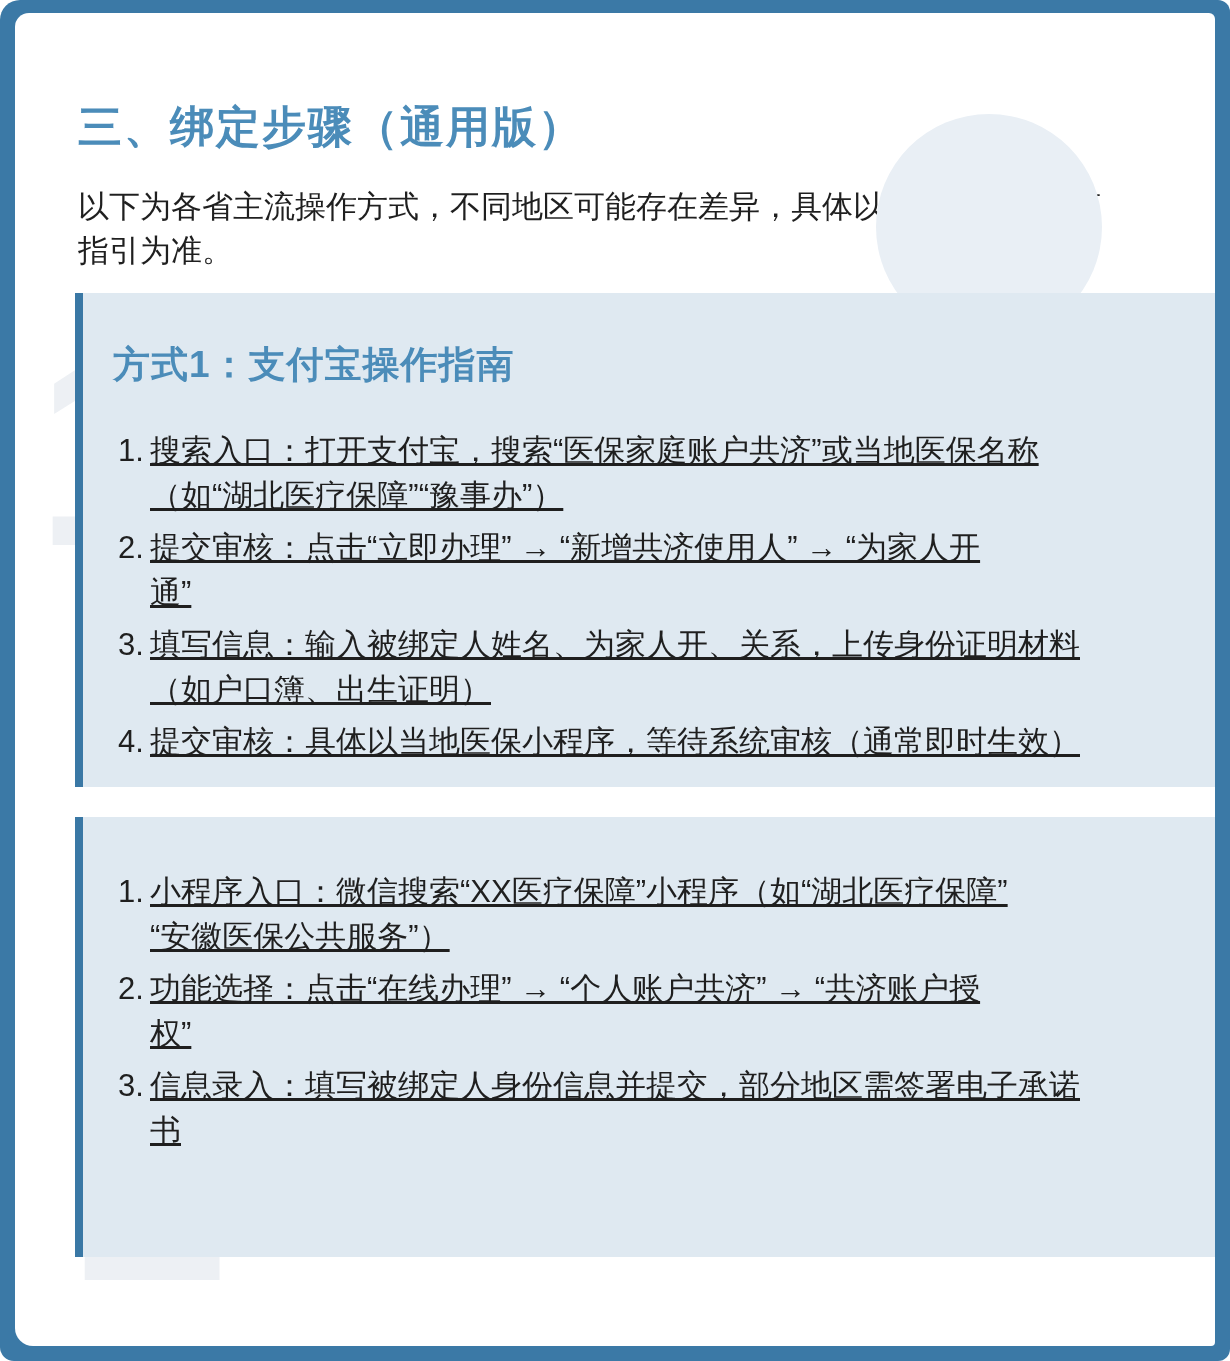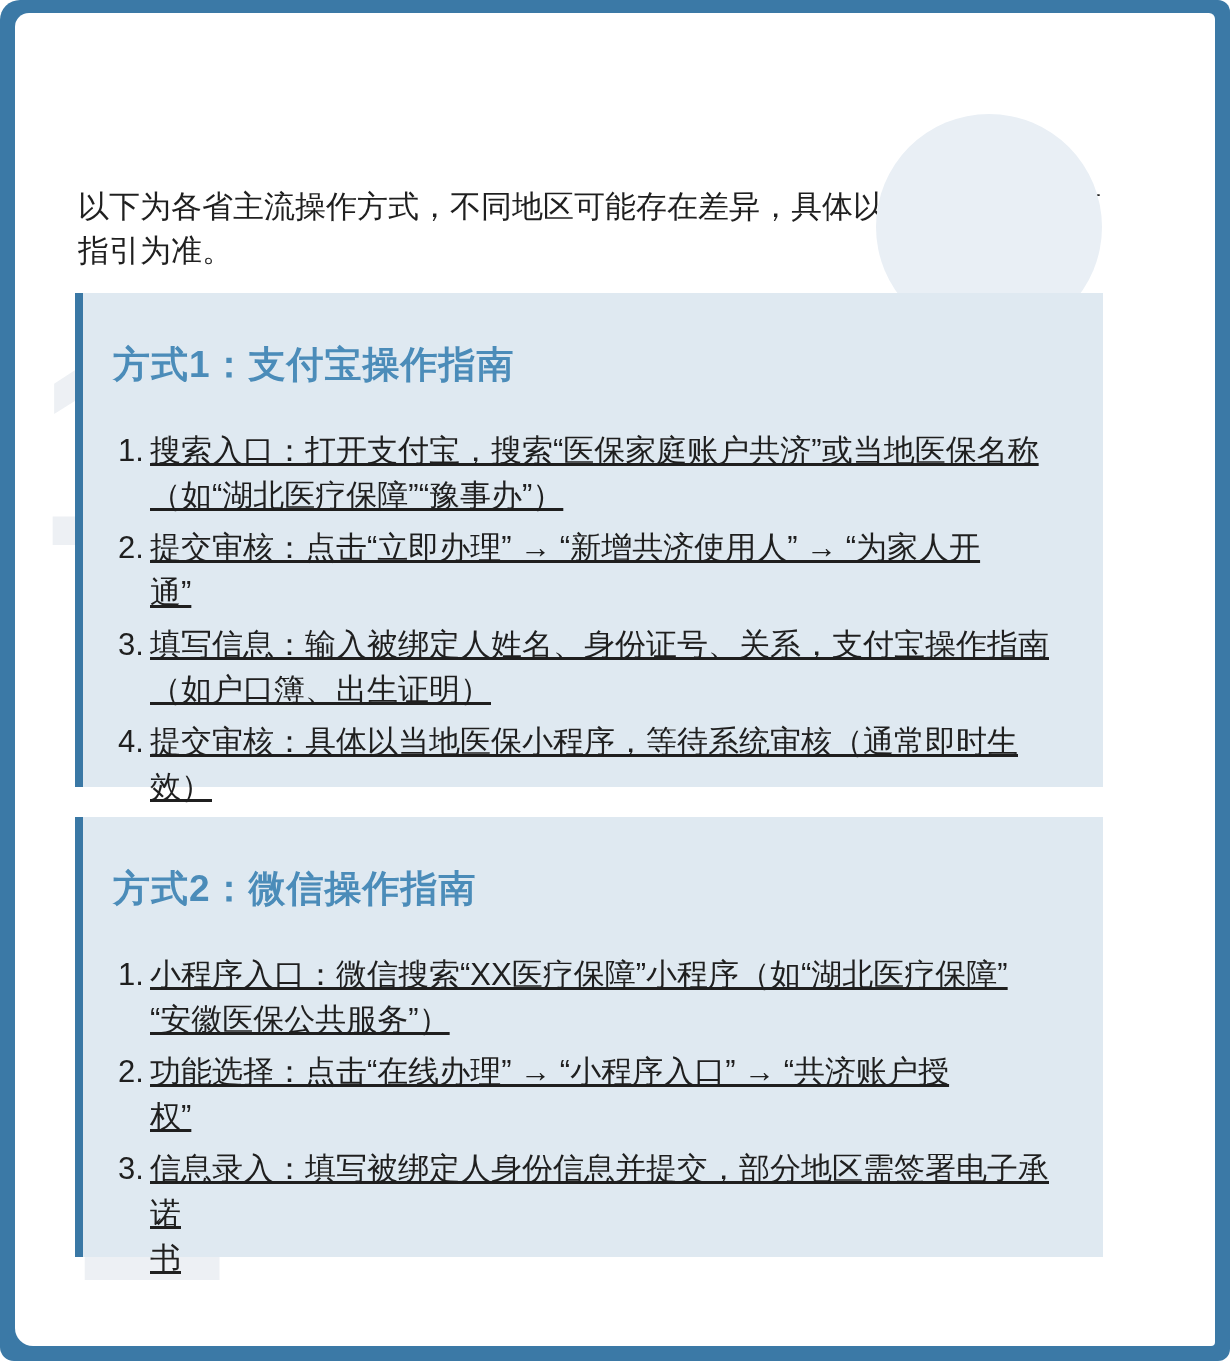--- a/index.html
+++ b/index.html
@@ -29,21 +29,21 @@
     position:absolute;left:861px;top:101px;width:226px;height:226px;
     border-radius:50%;background:#e9eff5;
   }
   .watermark{
     position:absolute;font-weight:900;color:#edf0f4;line-height:1;
     font-size:280px;user-select:none;
   }
   .wm1{left:20px;top:295px;}
   .wm2{left:60px;top:1030px;}
   .card{
-    position:absolute;left:60px;width:1028px;
+    position:absolute;left:60px;width:1156px;
     background:#dfe9f1;border-left:8px solid #3a78a5;
     box-sizing:border-box;padding:52px 30px 0 22px;
   }
   .card1{top:280px;height:494px;}
   .card2{top:804px;height:440px;}
   .card-title{
     margin:0 0 43px 8px;font-size:37px;line-height:40px;font-weight:900;
     color:#4b8cb9;letter-spacing:1px;white-space:nowrap;
   }
   .steps{margin-left:13px;}
@@ -54,20 +54,21 @@
   }
   .step .num{flex:0 0 28px;margin-right:4px;text-align:left;}
   .step .txt{flex:1 1 auto;white-space:pre-wrap;text-decoration:underline;}
 </style>
 </head>
 <body>
 
 <div class="frame">
   <div class="inner">
 
+    <h1 class="page-title">三、绑定步骤（通用版）</h1>
 
     <p class="intro">以下为各省主流操作方式，不同地区可能存在差异，具体以当地医保小程序
 指引为准。</p>
 
     <div class="decor-circle"></div>
 
     <div class="watermark wm1">1</div>
     <div class="watermark wm2">2</div>
 
     <section class="card card1">
@@ -78,41 +79,40 @@
           <span class="txt">搜索入口：打开支付宝，搜索“医保家庭账户共济”或当地医保名称
 （如“湖北医疗保障”“豫事办”）</span>
         </div>
         <div class="step">
           <span class="num">2.</span>
           <span class="txt">提交审核：点击“立即办理” → “新增共济使用人” → “为家人开
 通”</span>
         </div>
         <div class="step">
           <span class="num">3.</span>
-          <span class="txt">填写信息：输入被绑定人姓名、身份证号、关系，支付宝操作指南
+          <span class="txt">填写信息：输入被绑定人姓名、为家人开、关系，上传身份证明材料
 （如户口簿、出生证明）</span>
         </div>
         <div class="step">
           <span class="num">4.</span>
           <span class="txt">提交审核：具体以当地医保小程序，等待系统审核（通常即时生效）</span>
         </div>
       </div>
     </section>
 
     <section class="card card2">
-      <h2 class="card-title">方式2：微信操作指南</h2>
       <div class="steps">
         <div class="step">
           <span class="num">1.</span>
           <span class="txt">小程序入口：微信搜索“XX医疗保障”小程序（如“湖北医疗保障”
 “安徽医保公共服务”）</span>
         </div>
         <div class="step">
           <span class="num">2.</span>
-          <span class="txt">功能选择：点击“在线办理” → “小程序入口” → “共济账户授
+          <span class="txt">功能选择：点击“在线办理” → “个人账户共济” → “共济账户授
 权”</span>
         </div>
         <div class="step">
           <span class="num">3.</span>
           <span class="txt">信息录入：填写被绑定人身份信息并提交，部分地区需签署电子承诺
 书</span>
         </div>
       </div>
     </section>
 

